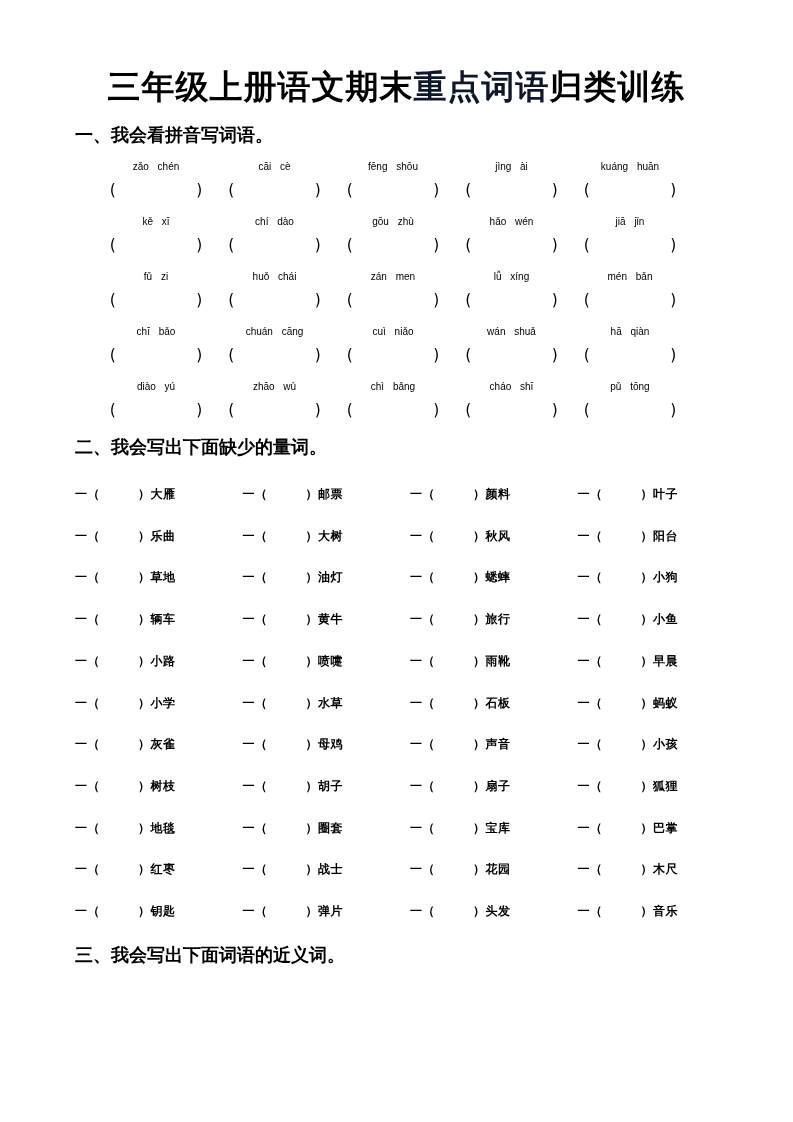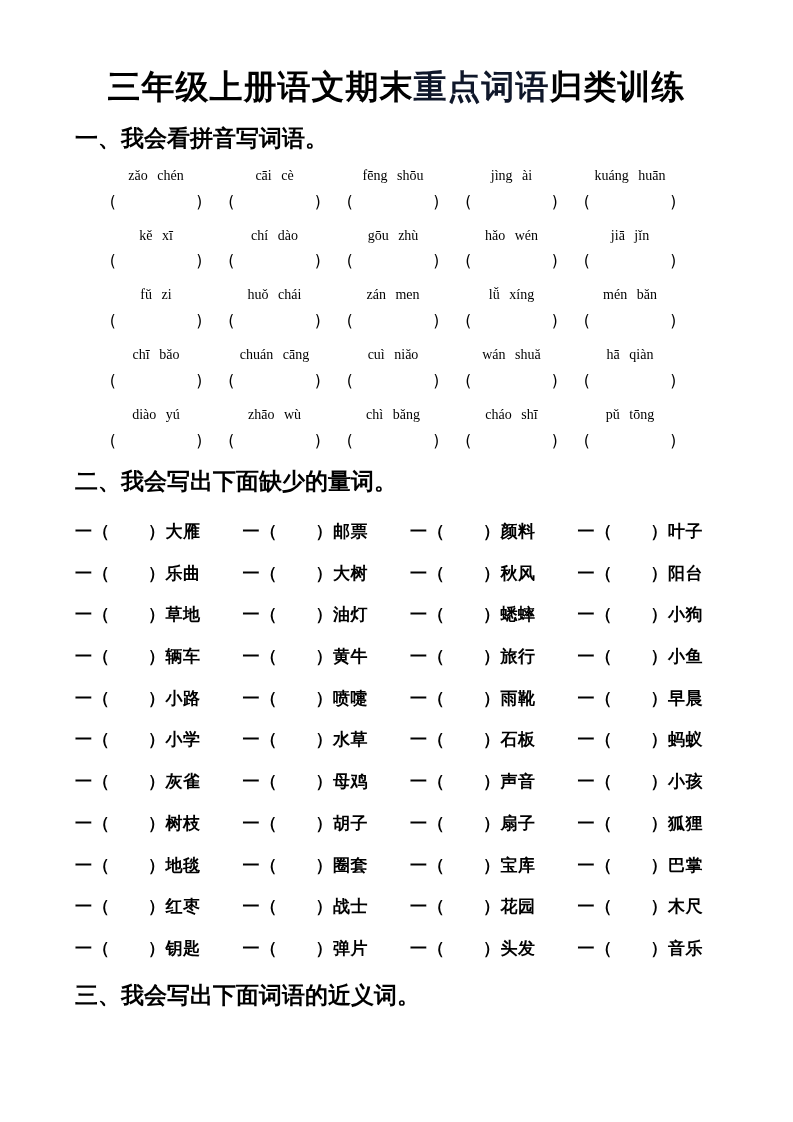--- a/index.html
+++ b/index.html
@@ -16,50 +16,50 @@
     text-align:center;
     font-size:33px; font-weight:bold;
     letter-spacing:1px; line-height:1.15;
     white-space:nowrap;
   }
   .title .hl { color:#0f172a; }
 
   .content { padding:0 48px 0 75px; }
 
   .sec-head {
-    font-size:23px; font-weight:bold;
+    font-size:18px; font-weight:bold;
     margin:0 0 14px 0; line-height:1.3;
   }
 
   
   .pinyin-block { margin-left:33px; width:570px; margin-bottom:10px; }
   .pinyin-row { display:flex; justify-content:space-between; margin-bottom:17px; }
   .pw { width:96px; }
   .ptext {
     text-align:center; white-space:nowrap;
-    font-family:Liberation Serif, serif;
-    font-size:14px; word-spacing:6px; line-height:1.2;
+    font-family:Liberation Sans, sans-serif;
+    font-size:10px; word-spacing:6px; line-height:1.2;
   }
   .ppair {
     display:flex; justify-content:space-between;
     margin-top:8px; font-size:15px;
     font-family:"DejaVu Sans Mono",monospace;
   }
 
   
   .measure-grid {
     display:grid;
     grid-template-columns:repeat(4,1fr);
     grid-auto-rows:41.7px;
     align-items:center;
     margin:14px 0 10px 0;
   }
   .mcell {
     white-space:nowrap;
-    font-weight:bold; font-size:17px;
+    font-weight:bold; font-size:12px;
     letter-spacing:0.5px;
   }
   .mblank { display:inline-block; width:38px; }
 
   .sec-head.last { margin-top:12px; }
 </style>
 </head>
 <body>
 
 <div class="page">

